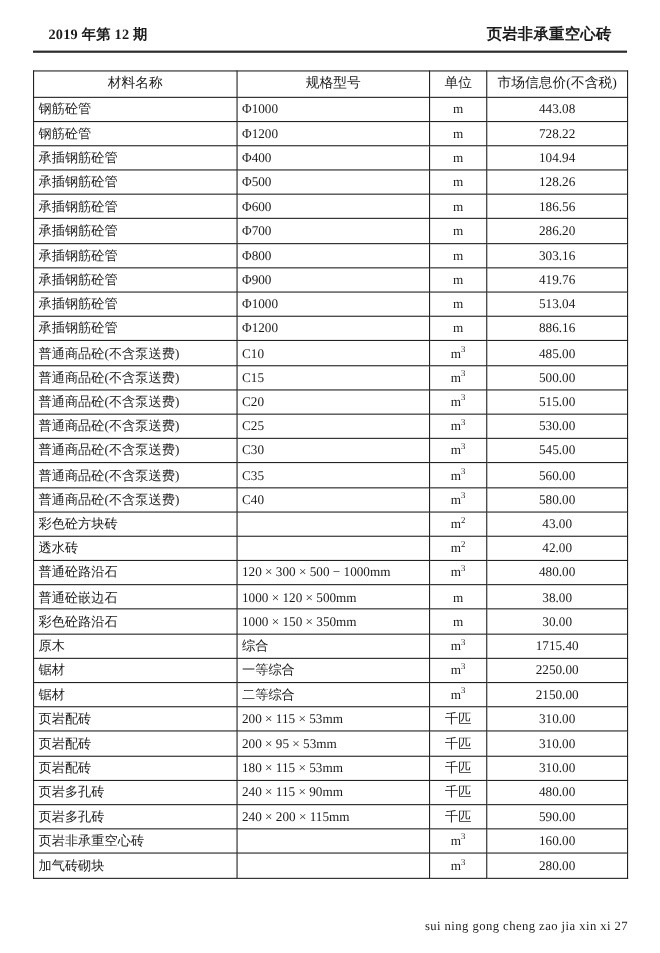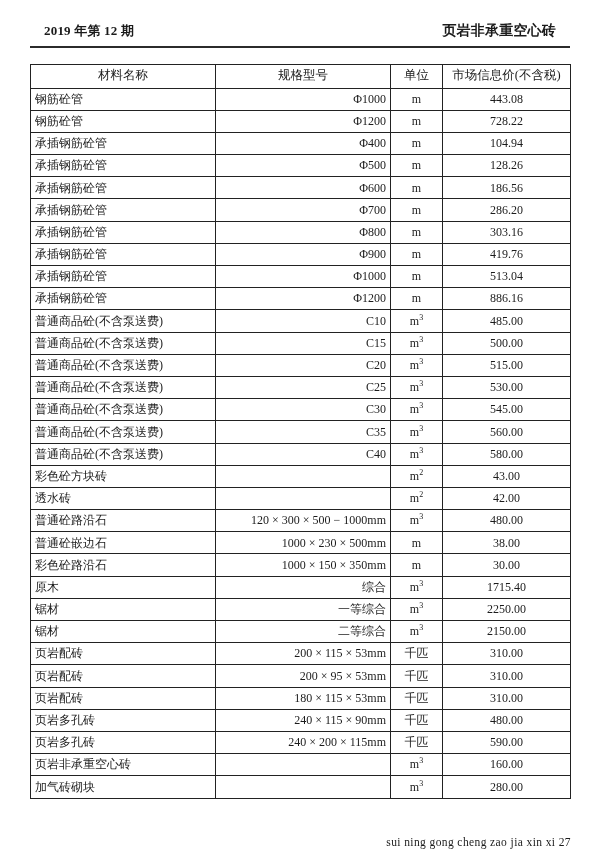--- a/index.html
+++ b/index.html
@@ -66,21 +66,21 @@
     font-weight: normal;
     font-size: 12.5px;
     height: 23px;
   }
   col.c-name  { width: 185px; }
   col.c-spec  { width: 175px; }
   col.c-unit  { width: 52px; }
   col.c-price { width: 128px; }
 
   td.name  { text-align: left; padding-left: 8px; }
-  td.spec  { text-align: right; padding-left: 8px; }
+  td.spec  { text-align: left; padding-left: 8px; }
   td.unit  { text-align: center; }
   td.price { text-align: center; }
 
   sup.exp {
     font-size: 8px;
     vertical-align: super;
     line-height: 0;
   }
   .footer {
     position: absolute;
@@ -233,21 +233,21 @@
           <td class="price">42.00</td>
         </tr>
         <tr>
           <td class="name">普通砼路沿石</td>
           <td class="spec">120 × 300 × 500 − 1000mm</td>
           <td class="unit"><span>m</span><sup class="exp">3</sup></td>
           <td class="price">480.00</td>
         </tr>
         <tr>
           <td class="name">普通砼嵌边石</td>
-          <td class="spec">1000 × 230 × 500mm</td>
+          <td class="spec">1000 × 120 × 500mm</td>
           <td class="unit"><span>m</span></td>
           <td class="price">38.00</td>
         </tr>
         <tr>
           <td class="name">彩色砼路沿石</td>
           <td class="spec">1000 × 150 × 350mm</td>
           <td class="unit"><span>m</span></td>
           <td class="price">30.00</td>
         </tr>
         <tr>

